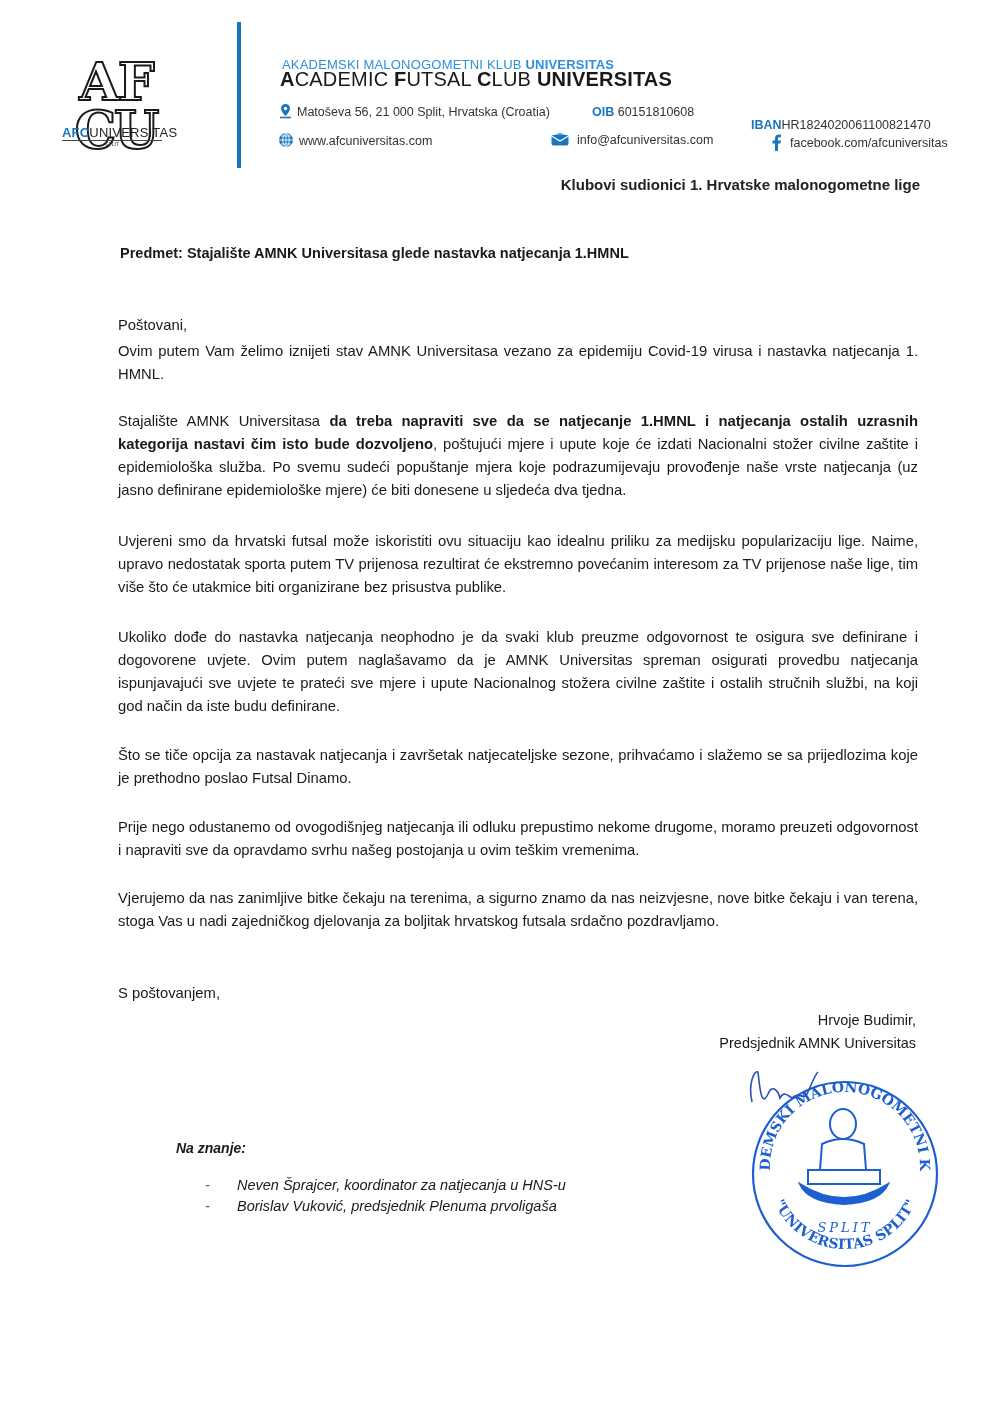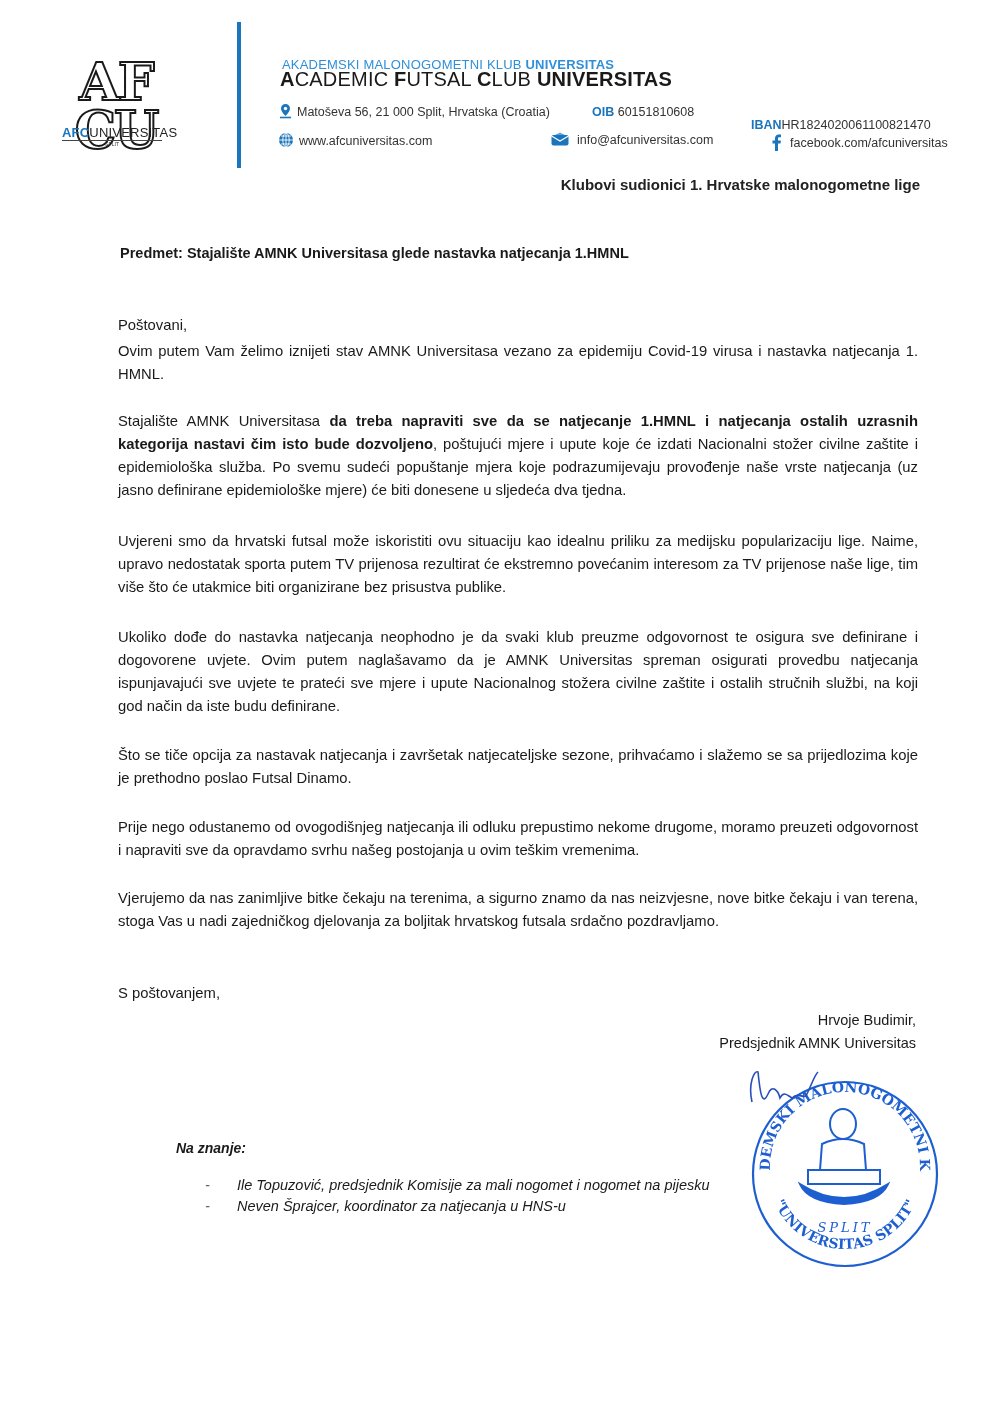--- a/index.html
+++ b/index.html
@@ -121,15 +121,15 @@
       <rect x="68" y="108" width="72" height="14"></rect>
       <path d="M60 122 Q104 150 148 122 Q140 140 104 142 Q68 140 60 122Z" fill="#1d5fd0"></path>
     </g>
     <text x="105" y="170" text-anchor="middle" font-family="DejaVu Serif, serif" font-size="13" fill="#1d5fd0" font-style="italic" letter-spacing="3" id="stampCenter">SPLIT</text>
     <path d="M12 40 C8 22 14 8 18 10 C20 30 22 45 28 32 C32 22 38 28 40 36 C44 28 48 34 52 36 C58 30 62 36 66 34 C72 22 74 14 78 10" fill="none" stroke="#2a4fb8" stroke-width="1.6"></path>
   </svg>
 </div>
 
 <div class="abs cc-title">Na znanje:</div>
 <div class="abs cc-list" id="ccList">
-    <div><span class="dash">-</span><span>Ile Topuzović, predsjednik Komisije za mali nogomet i nogomet na pijesku</span></div>
     <div><span class="dash">-</span><span>Neven Šprajcer, koordinator za natjecanja u HNS-u</span></div>
+    <div><span class="dash">-</span><span>Borislav Vuković, predsjednik Plenuma prvoligaša</span></div>
   </div>
 
 </body></html>

